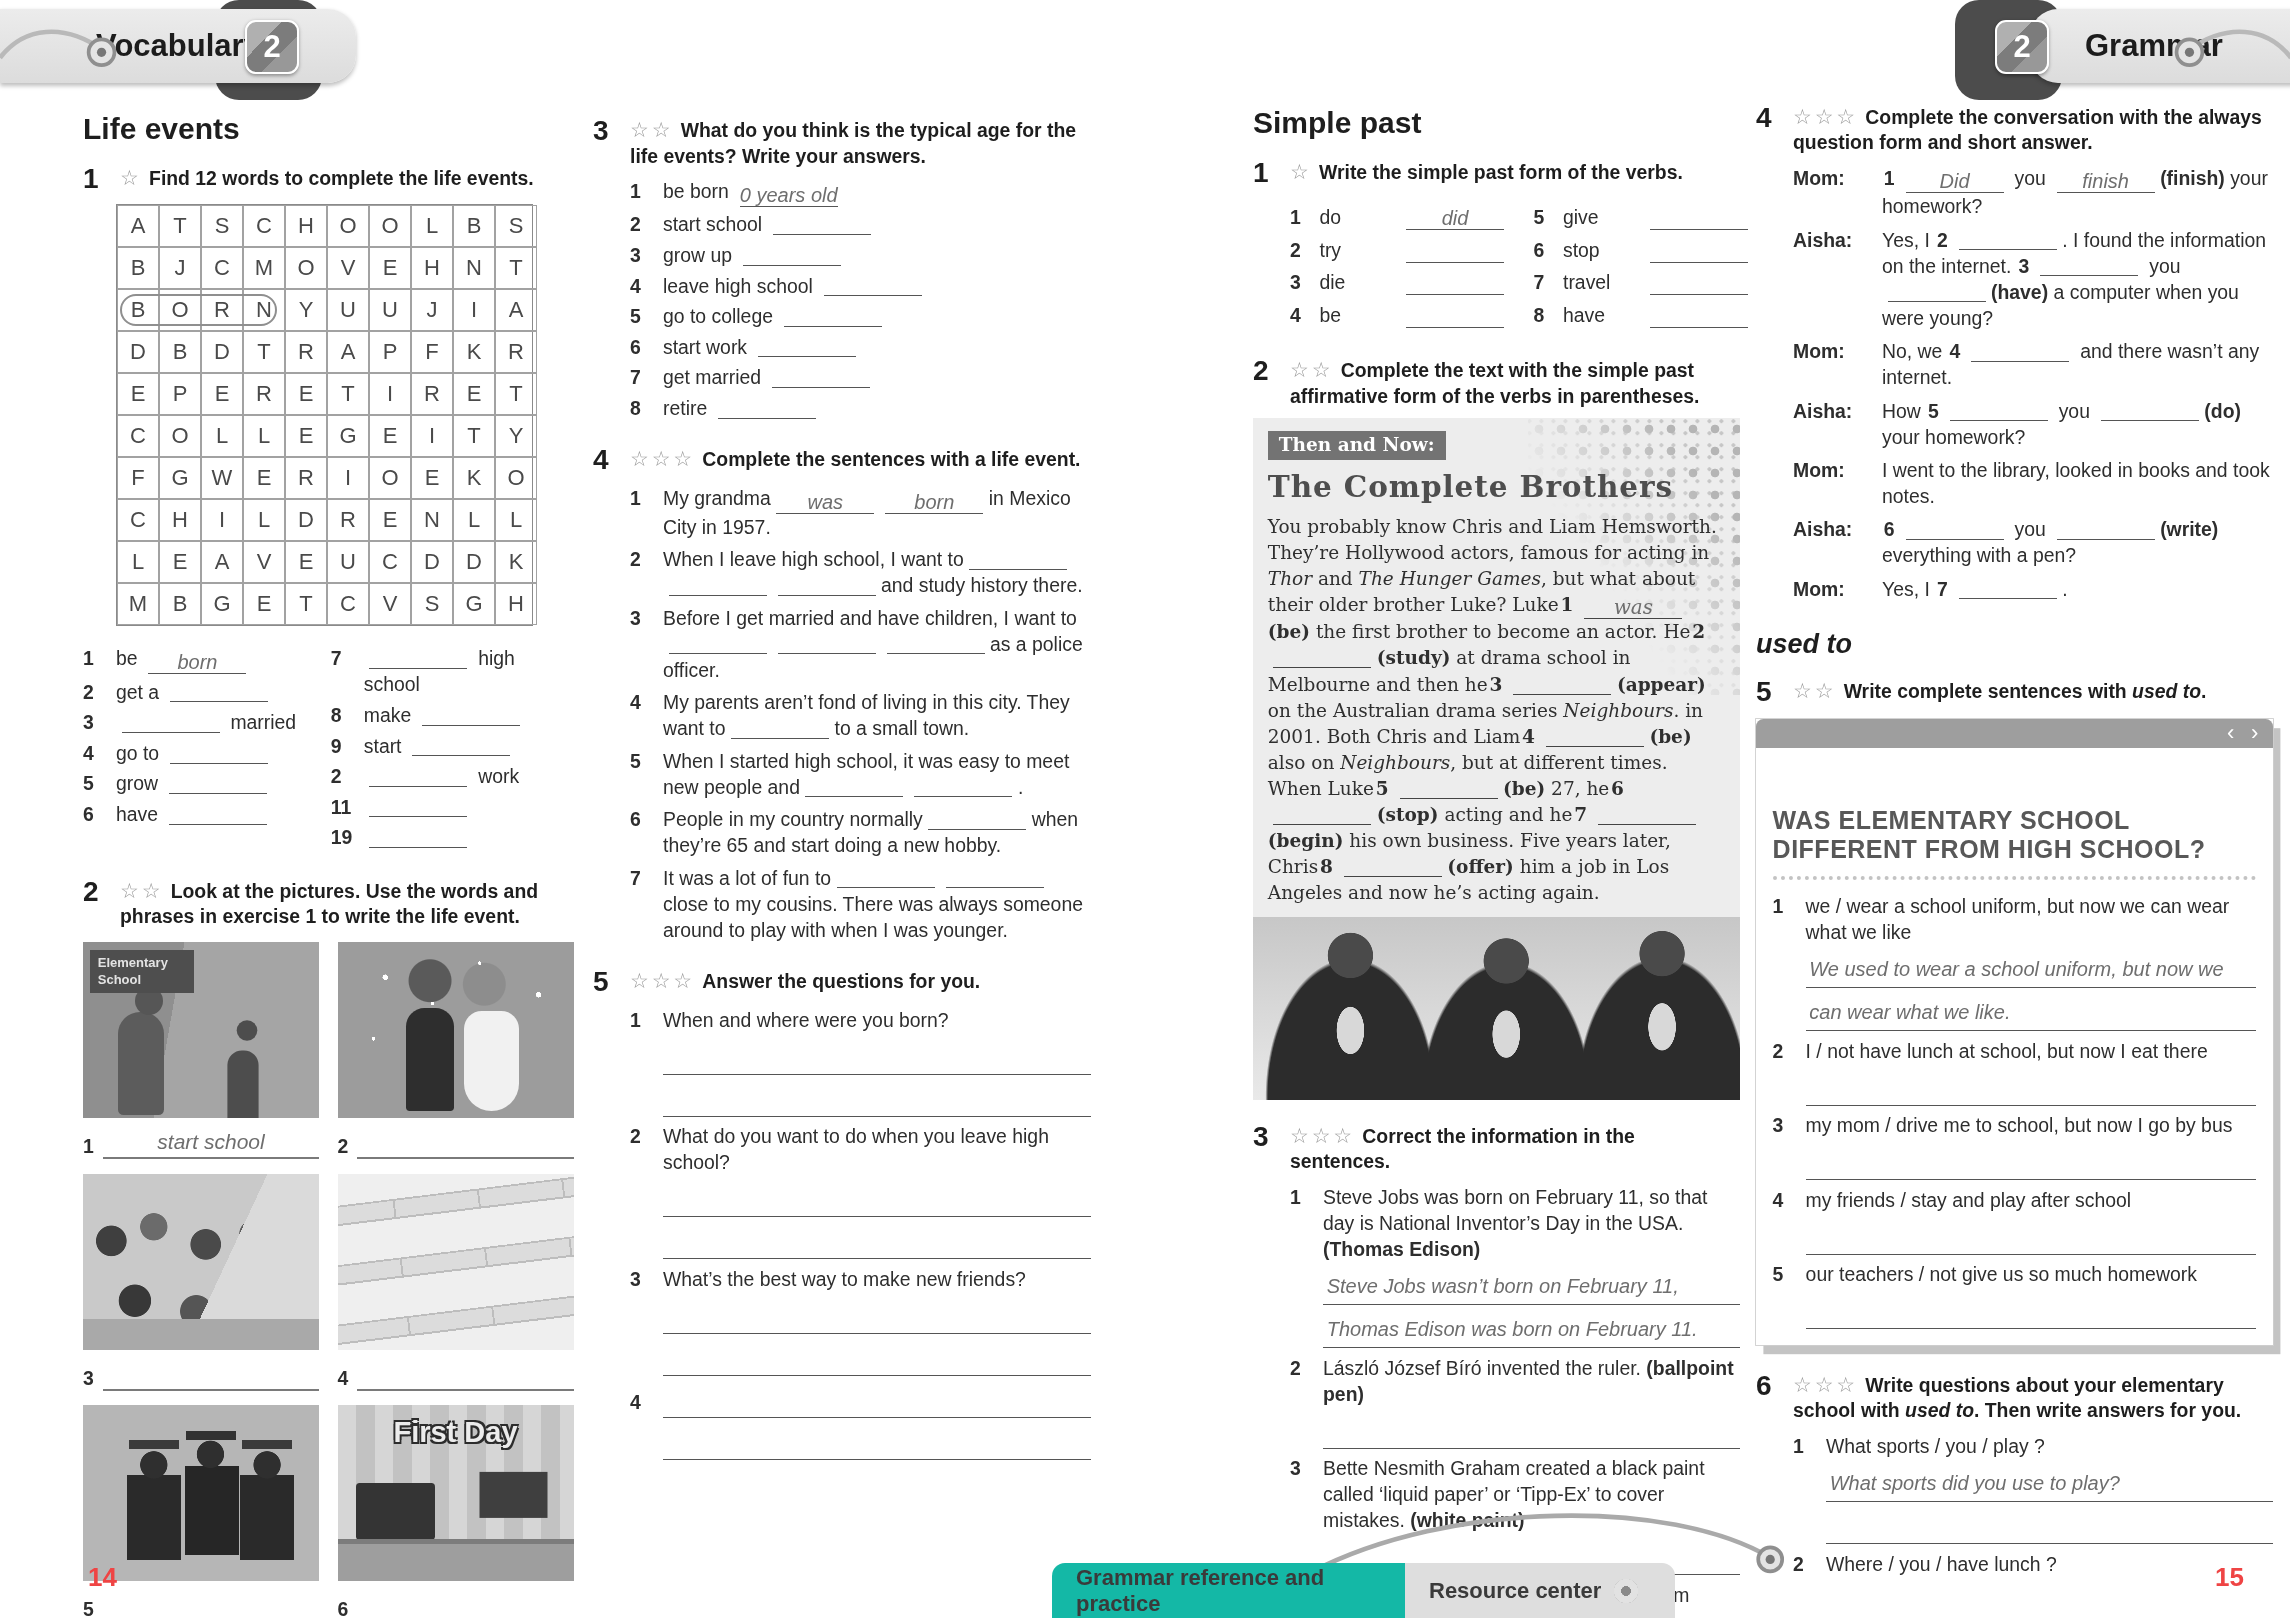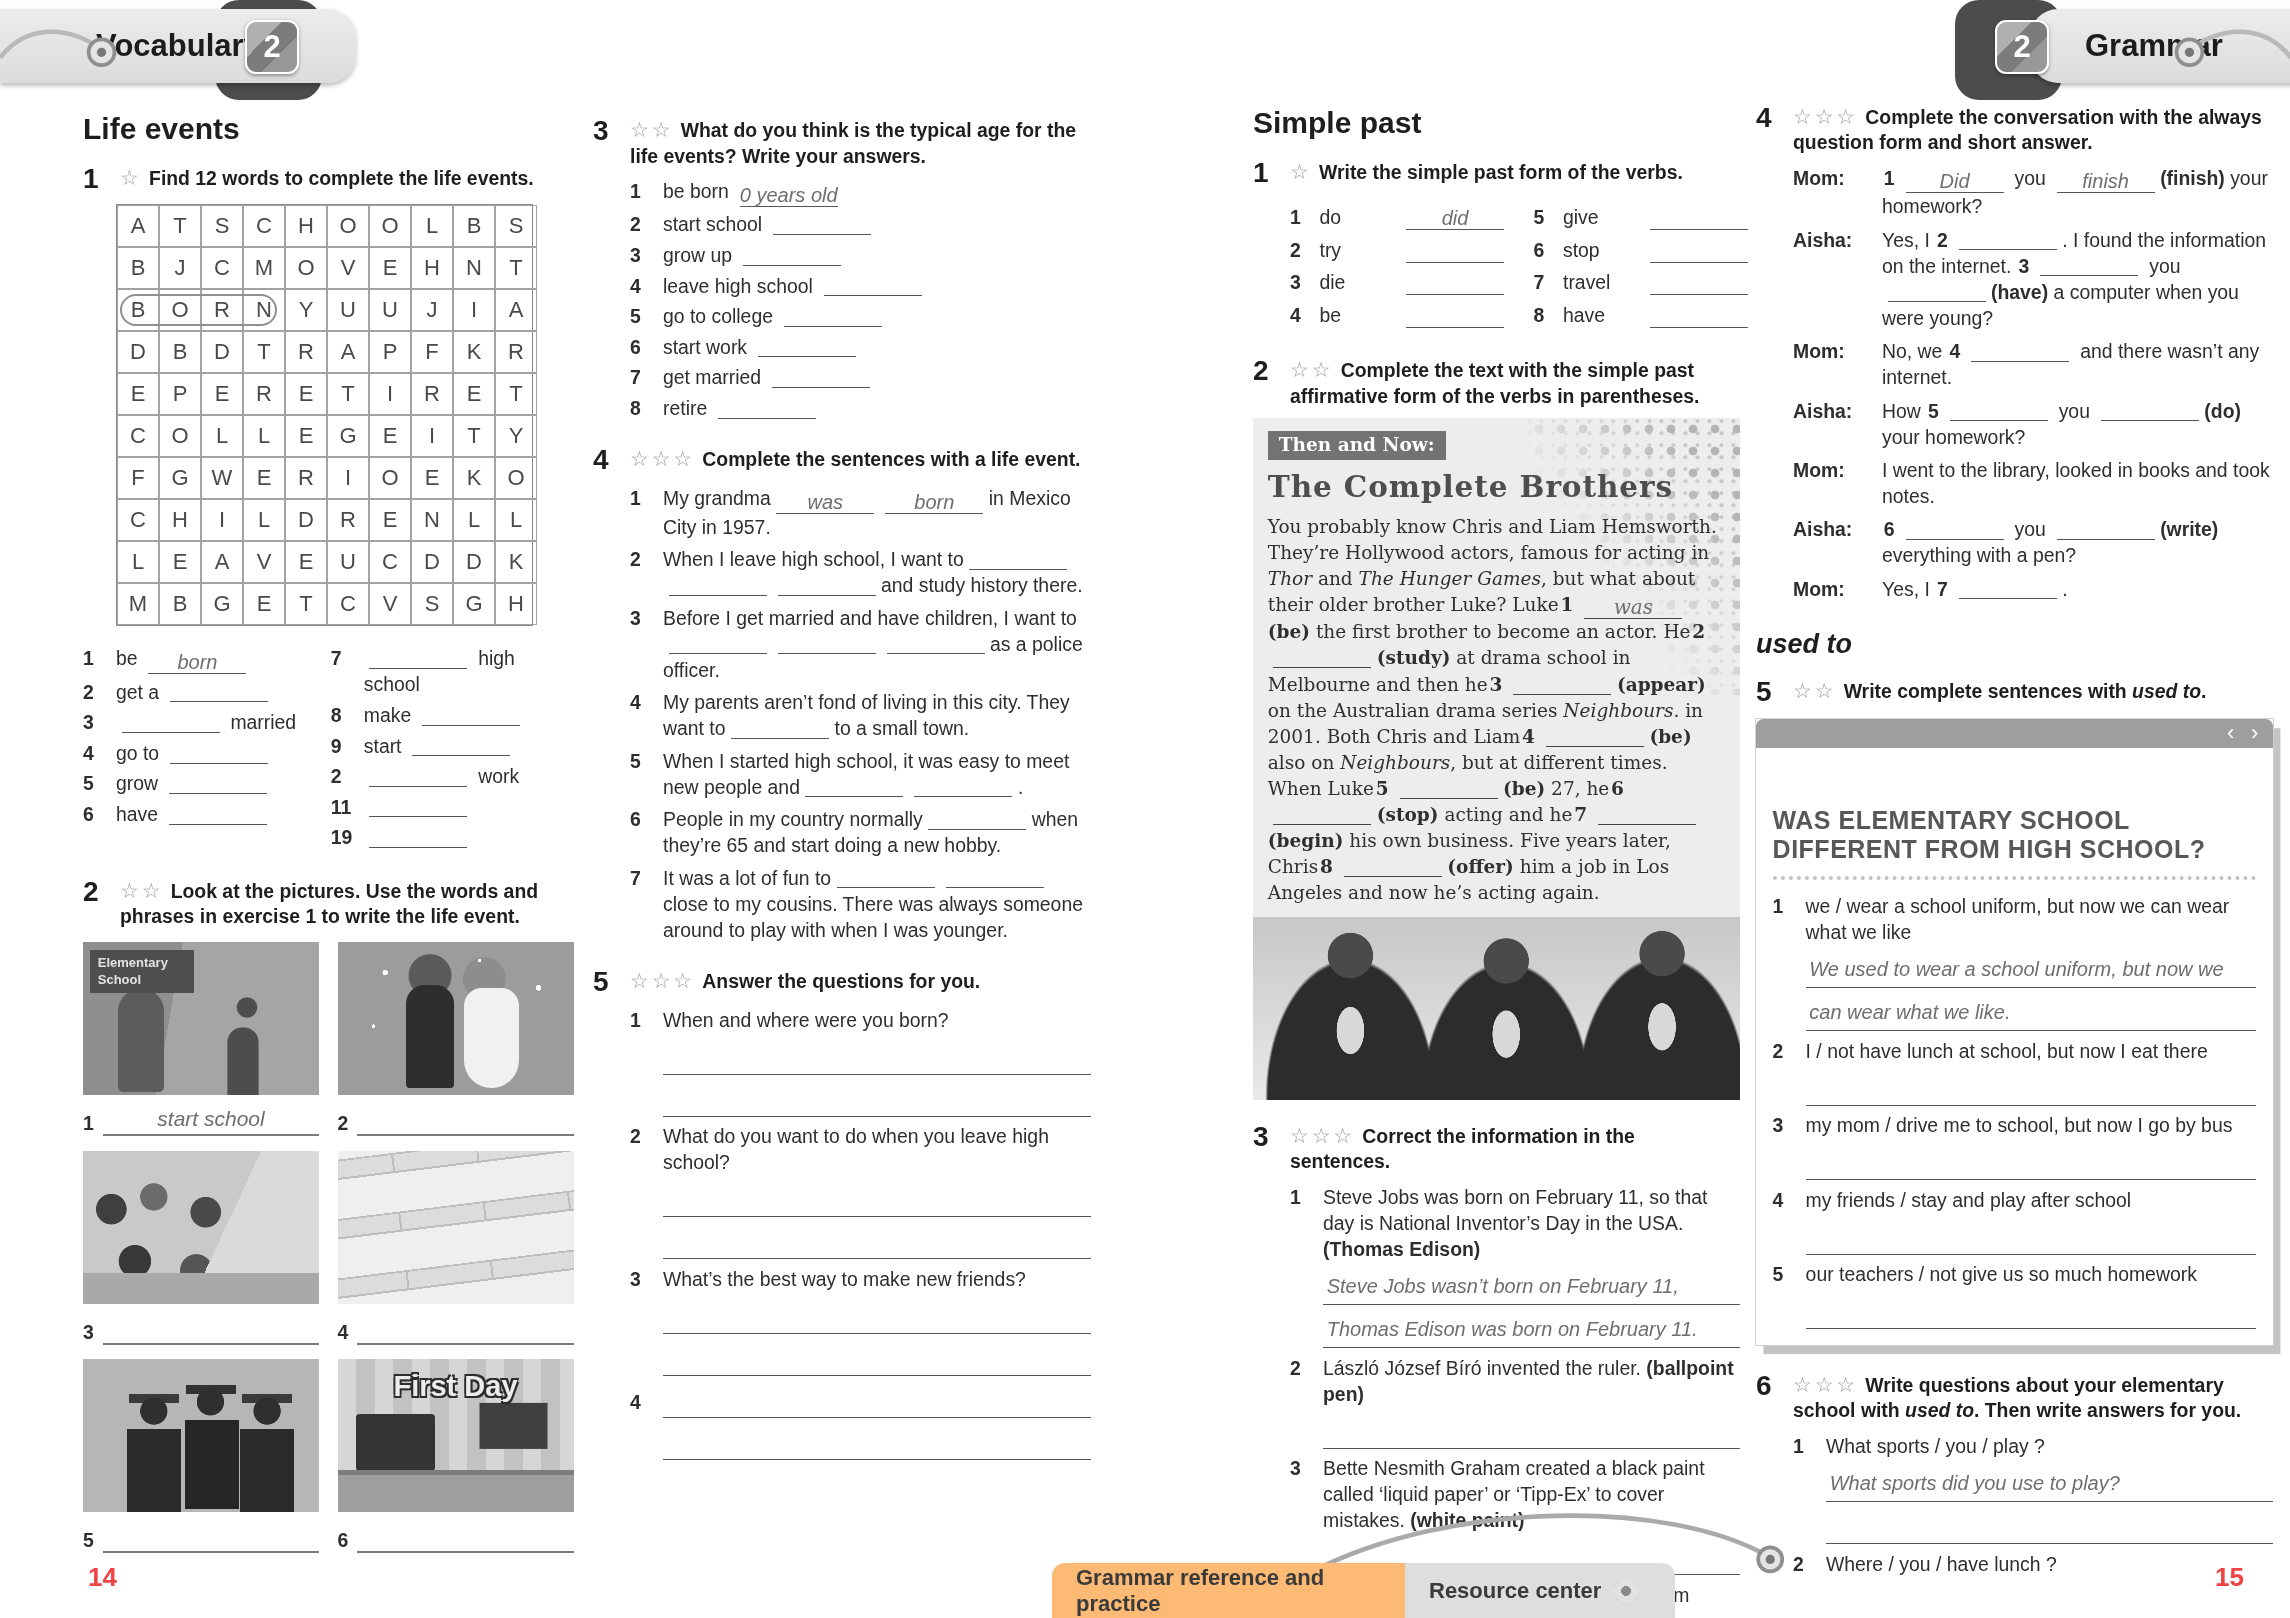--- a/index.html
+++ b/index.html
@@ -29,21 +29,21 @@
   #ws-wrap{position:relative;margin:7.4px 0 3.7px 33px;width:417px;}
   .ws-grid{display:grid;grid-template-columns:repeat(10,42px);grid-auto-rows:42px;border:0.9px solid #8a8a8a;width:415px;}
   .ws-cell{border:0.9px solid #a2a2a2;display:flex;align-items:center;justify-content:center;font-size:22px;color:#4a4a4a;}
   .grid-circle{position:absolute;border:2.8px solid #8f8f8f;border-radius:18.5px;}
   
   .wl{display:flex;gap:14.8px;margin-top:14.8px;}
   .wl-col{width:233px;}
   .wl-itm{margin:4.6px 0;}
   
   .pics{display:grid;grid-template-columns:236px 236px;column-gap:18.5px;margin-top:13px;}
-  .pic-art{height:153px;position:relative;overflow:hidden;}
+  .pic-art{height:176px;position:relative;overflow:hidden;}
   .pic-label{display:flex;gap:9.2px;align-items:flex-end;margin:9.2px 0 14.8px 0;}
   .pic-label .itm-num{font-weight:700;}
   .pic-line{flex:1;border-bottom:2.8px solid #7a7a7a;text-align:center;height:29.5px;}
   .pic-line .ans{font-style:italic;color:#6e6e6e;font-size:21px;}
   .pic-caption{position:absolute;z-index:2;}
   .art-school{background:linear-gradient(100deg,#8f8f8f 0 38%,#a5a5a5 38% 100%);}
   .art-school::before{content:"";position:absolute;left:35px;bottom:3.7px;width:46px;height:103px;background:#5c5c5c;border-radius:22px 22px 5.5px 5.5px;box-shadow:102px 31px 0 -7.4px #4d4d4d;}
   .art-school::after{content:"";position:absolute;left:52px;bottom:103px;width:28px;height:28px;border-radius:50%;background:#565656;box-shadow:98px 29.5px 0 -3.7px #4d4d4d;}
   .art-school .pic-caption{left:7.4px;top:7.4px;width:89px;background:#4e4e4e;color:#e3e3e3;font-size:13px;font-weight:700;padding:5.5px 7.4px;line-height:1.25;}
   .art-wedding{background:#9c9c9c;background-image:radial-gradient(circle 2.8px at 20% 20%,#fff 95%,transparent),radial-gradient(circle 1.8px at 60% 12%,#fff 95%,transparent),radial-gradient(circle 2.8px at 85% 30%,#fff 95%,transparent),radial-gradient(circle 1.8px at 40% 35%,#fff 95%,transparent),radial-gradient(circle 2.8px at 70% 50%,#fff 95%,transparent),radial-gradient(circle 1.8px at 15% 55%,#fff 95%,transparent),radial-gradient(circle 22px at 39% 22%,#5a5a5a 95%,transparent),radial-gradient(circle 22px at 62% 24%,#8d8d8d 95%,transparent);}
@@ -85,21 +85,21 @@
   .card-rule{border-bottom:4.6px dotted #c3c3c3;margin:11px 0 13px 0;}
   
   .hdr-dark{position:absolute;background:#4c4c4c;border-radius:24px;}
   .hdr-tag{position:absolute;background:linear-gradient(#ececec,#dcdcdc);box-shadow:0 2.8px 4.6px rgba(0,0,0,.25);display:flex;align-items:center;}
   .hdr-title{font-size:31px;font-weight:700;color:#1c1c1c;}
   .badge{position:absolute;width:50px;height:50px;border-radius:11px;border:2.8px solid #fff;background:linear-gradient(135deg,#b0b0b0 0 35%,#7c7c7c 35% 65%,#989898 65%);color:#fff;font-size:31px;font-weight:700;display:flex;align-items:center;justify-content:center;box-shadow:0 1.8px 3.7px rgba(0,0,0,.35);}
   .cordsvg{position:absolute;}
   
   .ftabs{position:absolute;left:1052px;top:1563px;display:flex;height:55px;border-radius:13px 13px 0 0;overflow:hidden;}
   .ftab{display:flex;align-items:center;font-weight:700;font-size:22px;padding:0 24px;}
-  .ftab.dark{background:#fdba74;color:#3a3a3a;width:305px;justify-content:flex-end;}
+  .ftab.dark{background:#14b8a6;color:#3a3a3a;width:305px;justify-content:flex-end;}
   .ftab.light{background:#dedede;color:#3a3a3a;width:222px;gap:13px;}
   .grommet{width:24px;height:24px;border-radius:50%;background:radial-gradient(circle,#8a8a8a 0 28%,#e2e2e2 30% 70%,#9a9a9a 72%);display:inline-block;flex:none;}
   .pgnum{position:absolute;font-size:26px;font-weight:700;color:#ef4444;}
   i{font-style:italic;}
   b{font-weight:700;}
 </style>
 </head>
 <body>
 
 <div class="spread">

